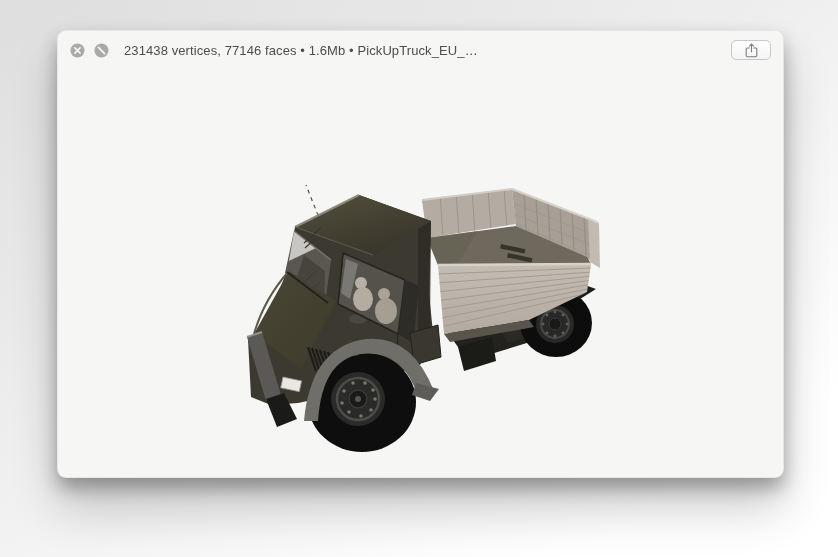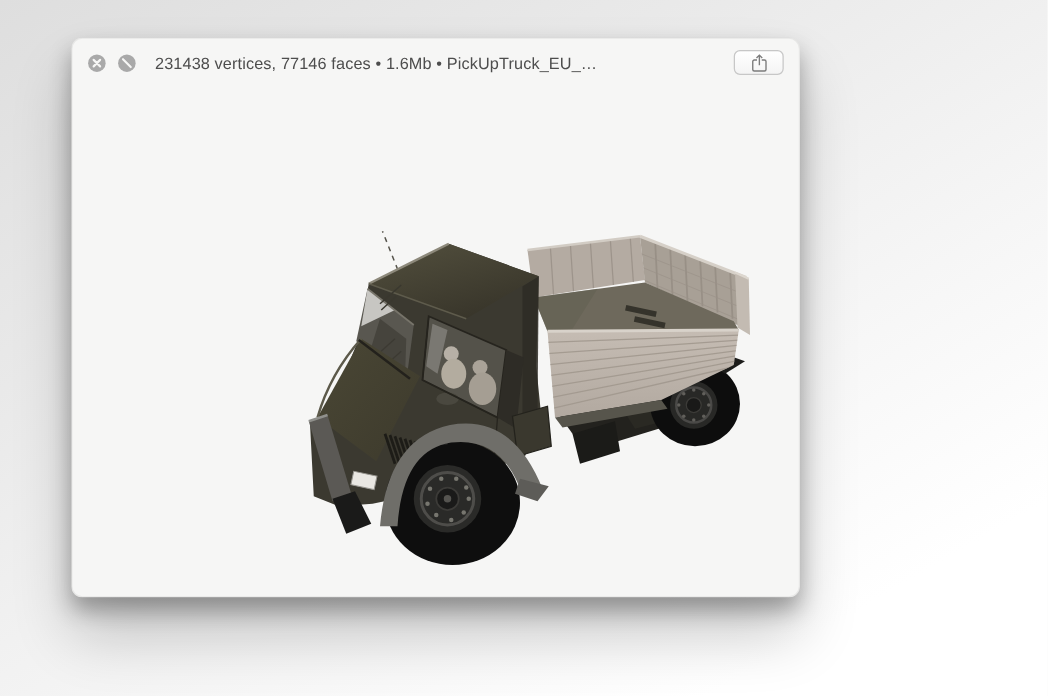--- a/index.html
+++ b/index.html
@@ -2,21 +2,21 @@
 <html><head>
 <meta charset="utf-8">
 <style>
   html,body{margin:0;padding:0;}
   body{
     width:838px;height:557px;overflow:hidden;
     font-family:"Liberation Sans","DejaVu Sans",sans-serif;
     background:linear-gradient(150deg,#dedede 0%,#e9e9e9 30%,#f6f6f6 62%,#ffffff 85%);
   }
   .window{
-    position:absolute;left:57px;top:30px;width:583px;height:448px;
+    position:absolute;left:57px;top:30px;width:727px;height:448px;
     background:#f6f6f5;border-radius:9px;
     border:1px solid rgba(0,0,0,0.06);
     box-shadow:0 10px 18px rgba(0,0,0,0.30), 0 30px 48px rgba(0,0,0,0.20);
     box-sizing:border-box;
   }
   .titlebar{
     position:absolute;left:0;top:0;right:0;height:38px;
     display:flex;align-items:center;padding:0 12px;box-sizing:border-box;
   }
   .tb-icon{width:15px;height:15px;display:inline-block;flex:0 0 auto;cursor:default;}

